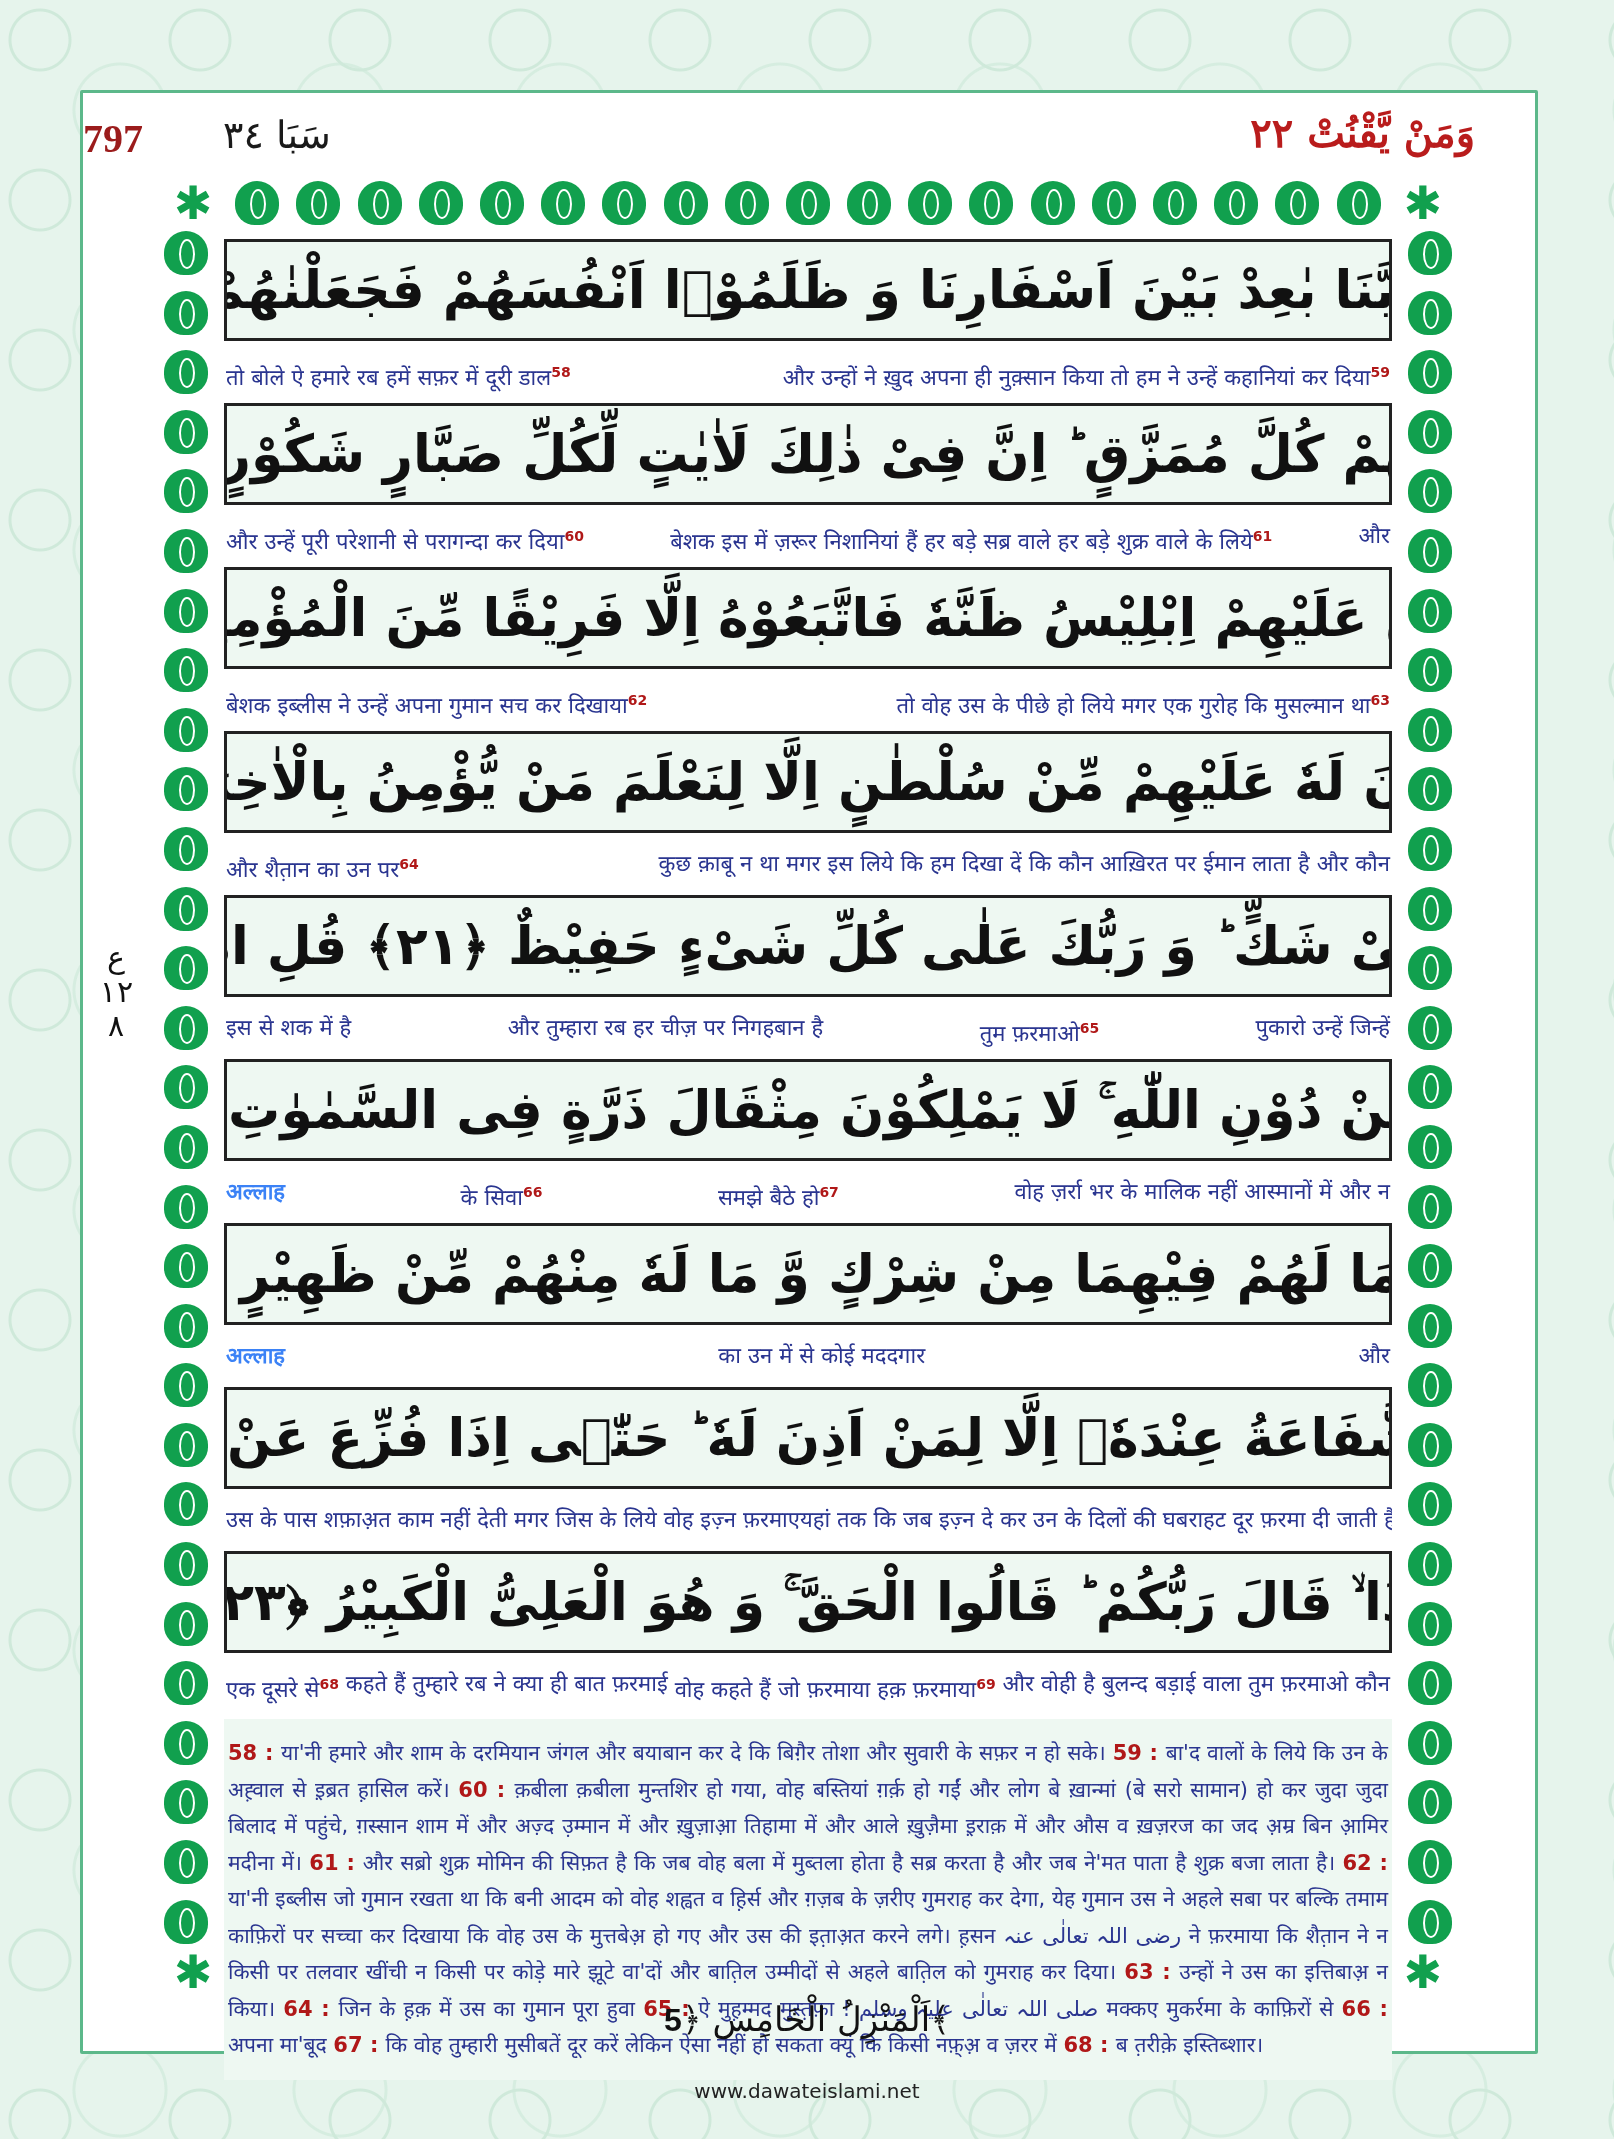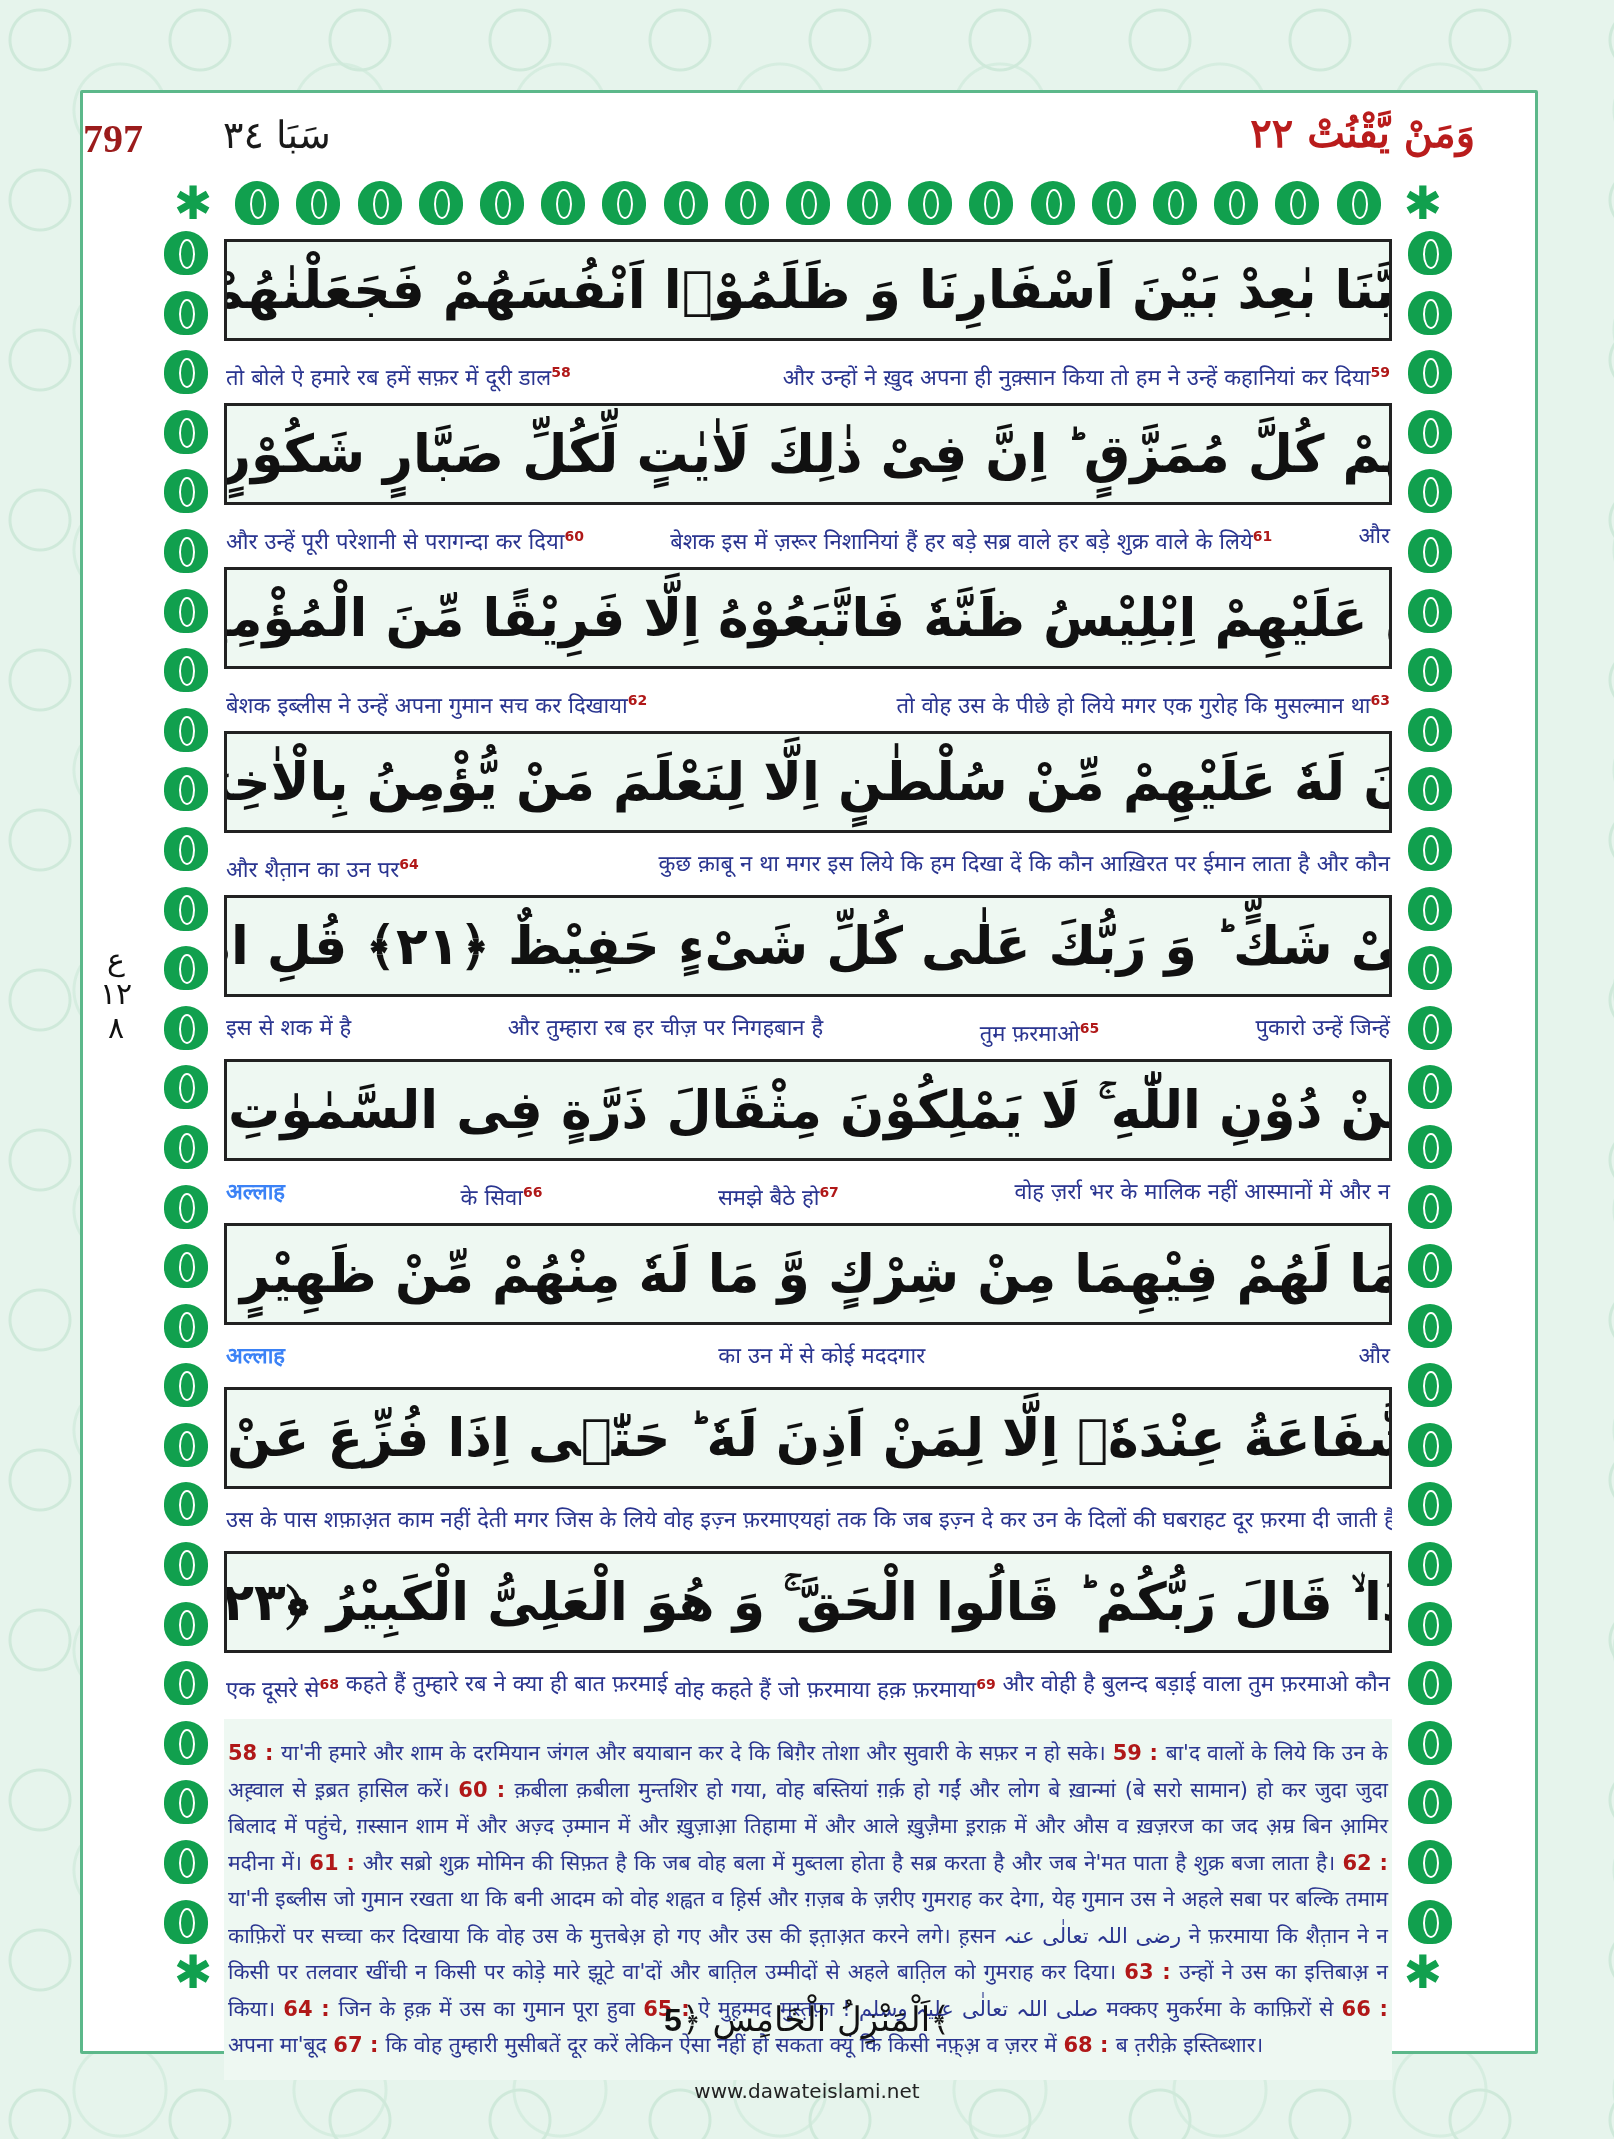--- a/index.html
+++ b/index.html
@@ -46,21 +46,21 @@
     white-space:nowrap; overflow:hidden; display:flex; justify-content:space-between;
     padding:8px 2px;
   }
   .sup { color:#b01818; font-size:14px; font-weight:bold; vertical-align:super; }
   .allah { color:#3b82f6; font-weight:bold; font-family:Liberation Sans, sans-serif; }
   .footnotes {
     margin-top:4px; background:#eef8f2; font-size:21px; line-height:36.5px; color:#2a3590; padding:16px 4px; text-align:justify;
   }
   .fn-num { color:#b01818; font-weight:bold; }
 
-  .ruku { position:absolute; left:8px; top:850px; width:50px; text-align:center; font-size:30px; color:#111; font-family:Liberation Sans, sans-serif; line-height:34px; }
+  .ruku { position:absolute; left:8px; top:850px; width:50px; text-align:center; font-size:30px; color:#111; font-family:Liberation Mono, monospace; line-height:34px; }
 
   .manzil { position:absolute; left:0; right:4px; bottom:12px; text-align:center; font-size:34px; color:#111; font-family:"DejaVu Serif", serif; }
   .manzil .num { font-family:"Liberation Sans", sans-serif; font-weight:bold; font-size:32px; }
   .website { position:absolute; left:0; right:0; top:2079px; text-align:center; font-size:20px; color:#222; font-family:"DejaVu Sans", sans-serif; }
 </style>
 </head>
 <body>
 
 <div class="page">
   <div class="header">

